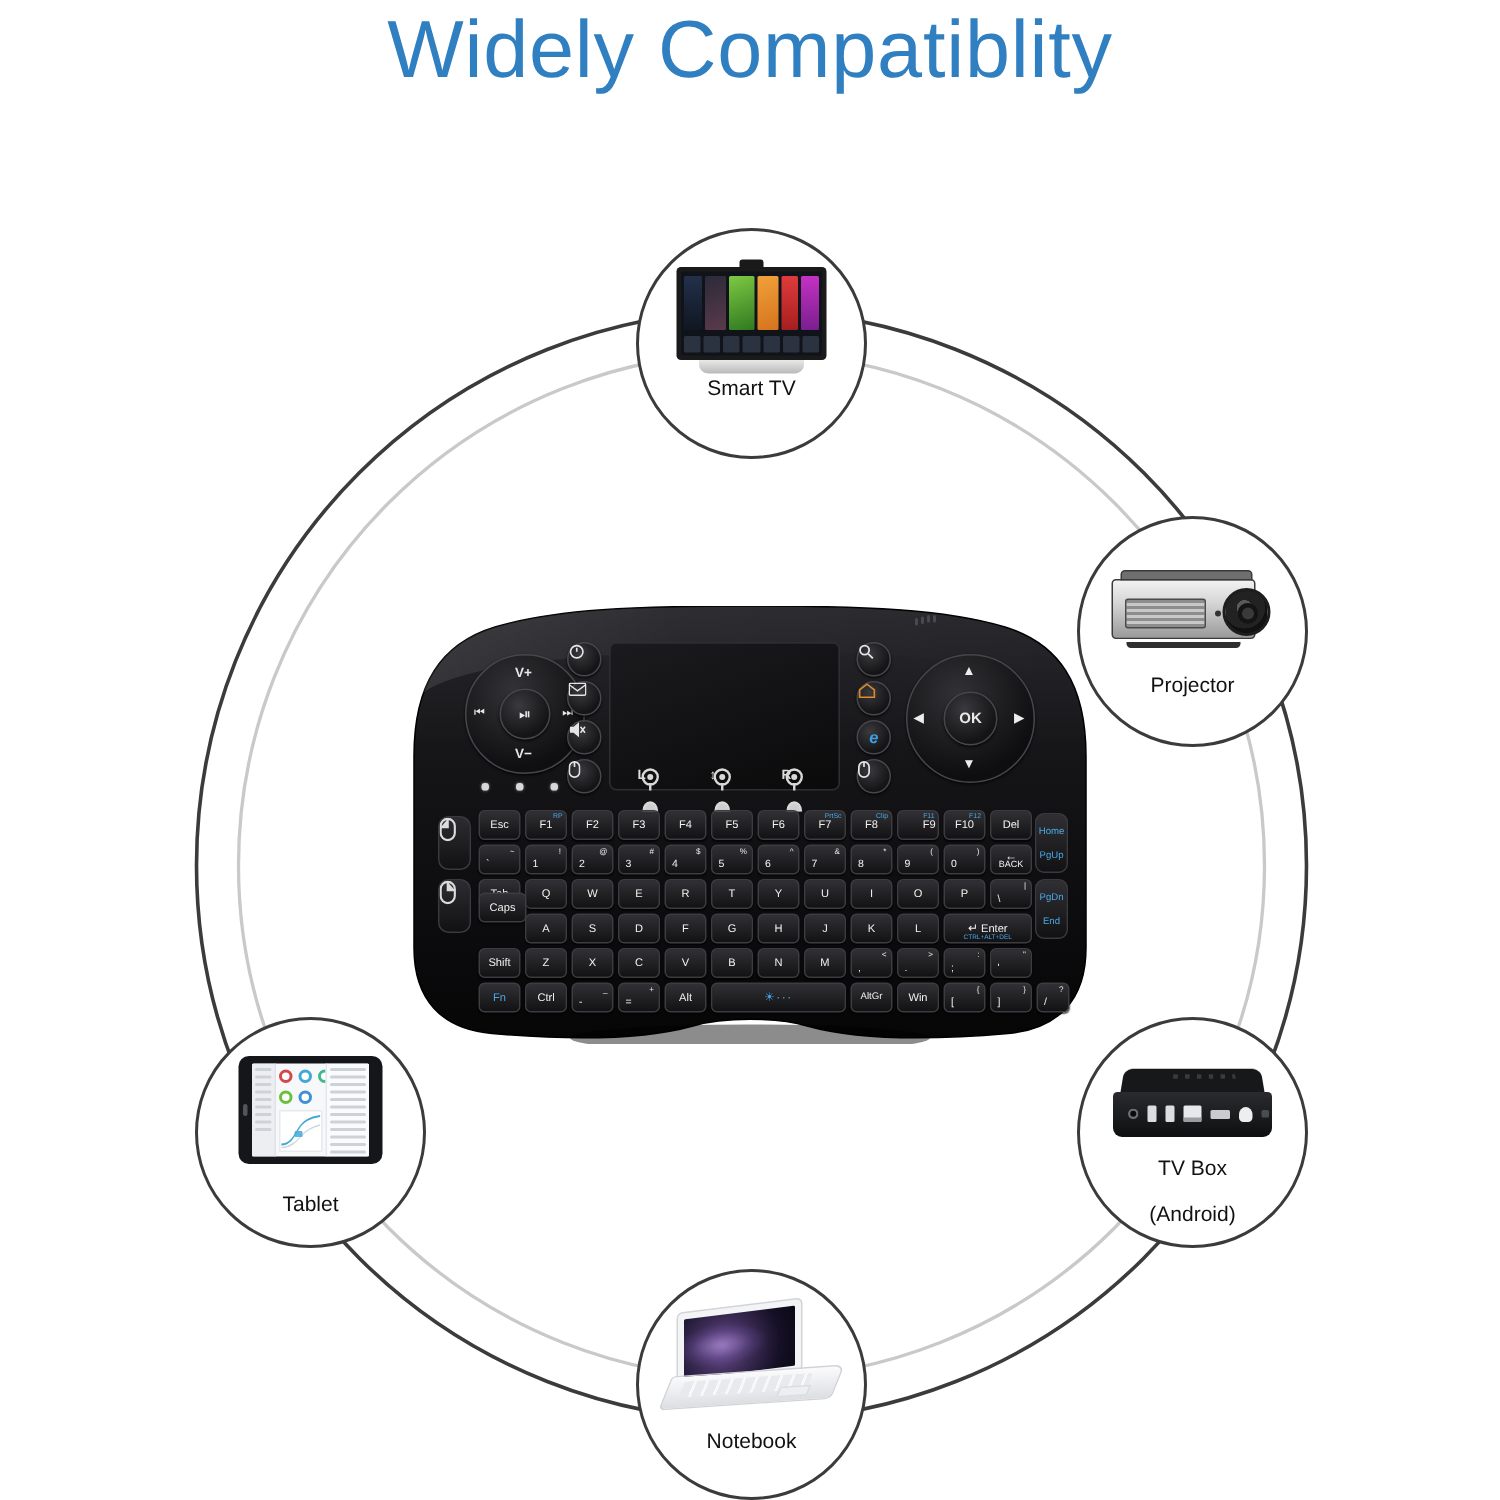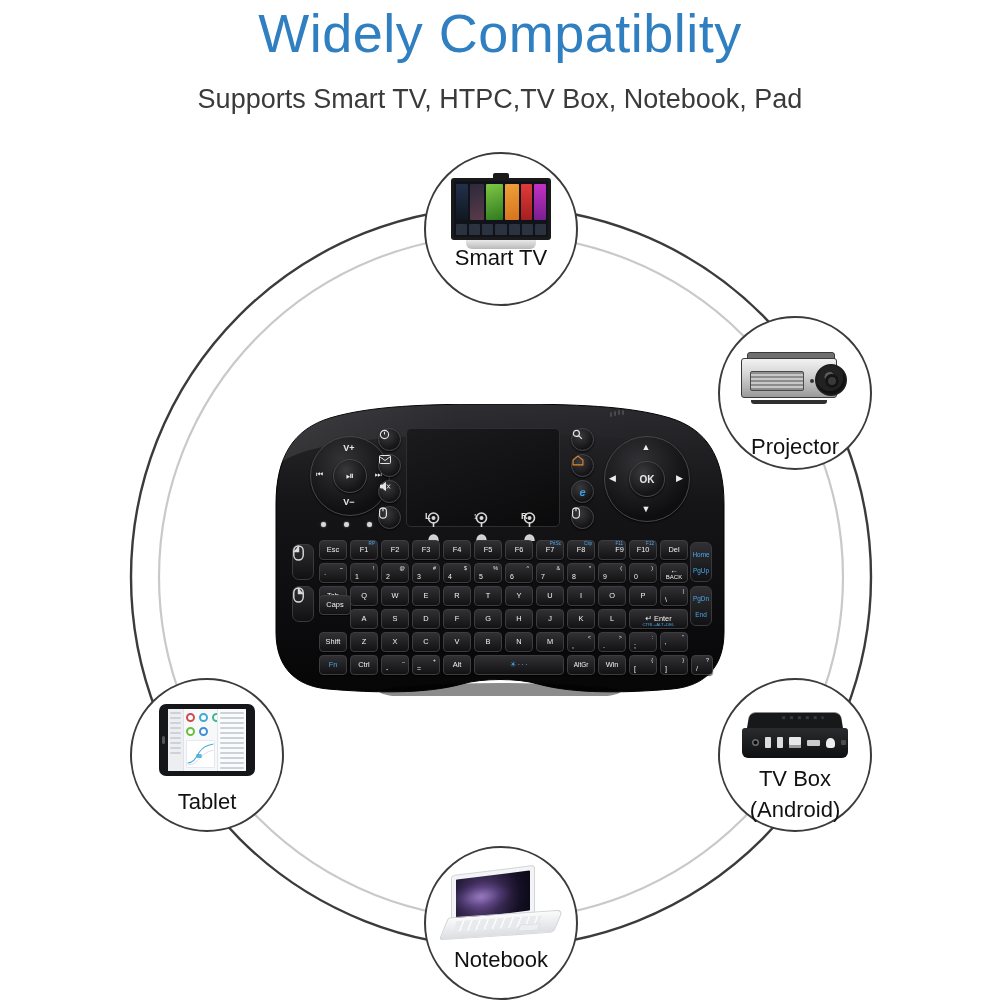--- a/index.html
+++ b/index.html
@@ -46,33 +46,33 @@
     display:flex;
     flex-direction:column;
     align-items:center;
     justify-content:flex-start;
   }
   .node .art{
     position:relative;
     display:flex;align-items:center;justify-content:center;
   }
   .node .cap{
-    font-size:22px;
+    font-size:14px;
     color:#111;
     text-align:center;
     line-height:24px;
     white-space:nowrap;
     font-weight:400;
   }
   .node.two-line .cap{line-height:25px;}
 
   
   #node-smarttv   {left:424px;top:152px;width:154px;height:154px;}
   #node-networktv {left:130px;top:330px;width:154px;height:154px;}
-  #node-projector {left:718px;top:316px;width:154px;height:154px;gap:19px;}
+  #node-projector {left:718px;top:344px;width:154px;height:154px;}
   #node-tablet    {left:130px;top:678px;width:154px;height:154px;}
   #node-tvbox     {left:718px;top:678px;width:154px;height:154px;}
   #node-notebook  {left:424px;top:846px;width:154px;height:154px;}
 
   #node-smarttv   .art{margin-top:24px;}
   #node-networktv .art{margin-top:22px;}
   #node-projector .art{margin-top:34px;}
   #node-tablet    .art{margin-top:24px;}
   #node-tvbox     .art{margin-top:32px;}
   #node-notebook  .art{margin-top:22px;}
@@ -243,21 +243,20 @@
   .gest .lab{font-size:9px;font-weight:bold;margin-bottom:1px;}
   .led{position:absolute;width:4.5px;height:4.5px;border-radius:50%;background:#d8d8d8;box-shadow:0 0 2px rgba(255,255,255,.5);}
   .vent{position:absolute;width:1.6px;height:5px;background:#4a4a4e;border-radius:1px;}
 </style>
 </head>
 <body>
 
 <div id="stage">
 
   <div class="title">Widely Compatiblity</div>
-  <div class="subtitle">Supports Smart TV, HTPC,TV Box, Notebook, Pad</div>
 
   <svg class="ring-svg" viewBox="0 0 1000 1000">
     <circle cx="501" cy="577" r="370" fill="none" stroke="#3b3b3b" stroke-width="2.4"></circle>
     <circle cx="501" cy="577" r="342" fill="none" stroke="#c9c9c9" stroke-width="2.2"></circle>
   </svg>
 
   <div class="node" id="node-smarttv">
     <div class="art">
       <div class="tv-frame">
         <div class="tv-screen smart-screen">

